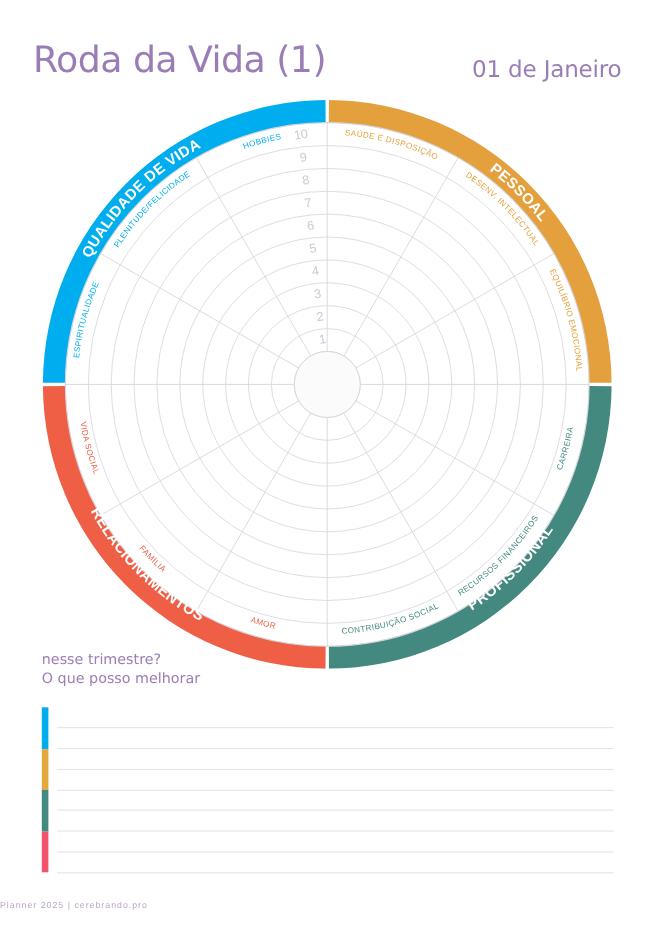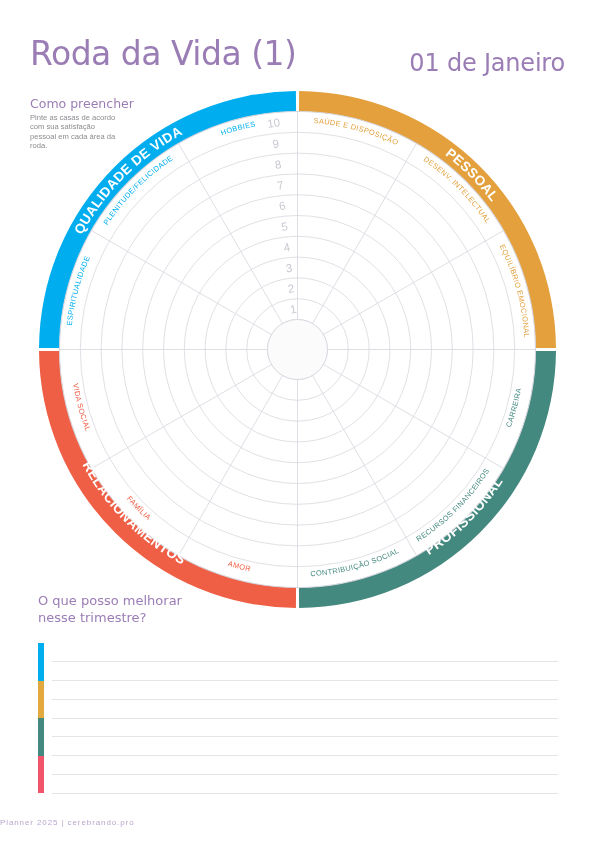--- a/index.html
+++ b/index.html
@@ -16,21 +16,21 @@
   #page-title{
     position:absolute;left:30px;top:36px;
     font-family:"DejaVu Sans", sans-serif;
     font-size:33px;line-height:36px;
     color:#9B7DB5;letter-spacing:-0.5px;
     font-weight:400;
   }
   #header-date{
     position:absolute;right:30px;top:52px;
     font-family:"DejaVu Sans", sans-serif;
-    font-size:24px;line-height:22px;
+    font-size:21px;line-height:22px;
     color:#9B7DB5;font-weight:400;
     letter-spacing:-0.2px;
   }
 
   
   #instructions{position:absolute;left:30px;top:96px;width:150px;z-index:5;}
   #instructions .ins-title{
     font-family:"DejaVu Sans", sans-serif;
     font-size:12.5px;line-height:15px;color:#9B7DB5;
     margin-bottom:2px;
@@ -70,24 +70,20 @@
   }
 </style>
 </head>
 <body>
 
 <div class="page">
 
   <div id="page-title">Roda da Vida (1)</div>
   <div id="header-date">01 de Janeiro</div>
 
-  <div id="instructions">
-    <div class="ins-title">Como preencher</div>
-    <div class="ins-body">Pinte as casas de acordo com sua satisfação pessoal em cada área da roda.</div>
-  </div>
 
   <div id="wheel-wrap">
     <svg id="wheel-svg" viewBox="0 0 521 517">
       <defs>
         
       </defs>
       <g id="wheel-root">
           <circle cx="260.5" cy="258.5" r="238" fill="#ffffff"></circle>
           <path d="M262.0790768199904 0.004823030686736729 A258.5 258.5 0 0 1 518.9951769693132 256.92092318000965 L498.4955594533716 257.0461497750186 A238 238 0 0 0 261.95385022498147 20.504440546628416 Z" fill="#E3A03C"></path>
           <path d="M518.9951769693132 260.07907681999035 A258.5 258.5 0 0 1 262.0790768199904 516.9951769693132 L261.95385022498147 496.4955594533716 A238 238 0 0 0 498.4955594533716 259.9538502249814 Z" fill="#44897F"></path>
@@ -159,22 +155,22 @@
           <text font-family="&quot;Liberation Sans&quot;, sans-serif" font-size="7.4" letter-spacing="0.35" fill="#00AEEF"><textPath href="#secp11" startOffset="50%" text-anchor="middle" xlink:href="#secp11">HOBBIES</textPath></text>
           <text font-family="&quot;Liberation Sans&quot;, sans-serif" font-size="13.5" font-weight="bold" letter-spacing="0.4" fill="#ffffff"><textPath href="#qp0" startOffset="50%" text-anchor="middle" xlink:href="#qp0">PESSOAL</textPath></text>
           <text font-family="&quot;Liberation Sans&quot;, sans-serif" font-size="13.5" font-weight="bold" letter-spacing="0.4" fill="#ffffff"><textPath href="#qp1" startOffset="50%" text-anchor="middle" xlink:href="#qp1">PROFISSIONAL</textPath></text>
           <text font-family="&quot;Liberation Sans&quot;, sans-serif" font-size="13.5" font-weight="bold" letter-spacing="0.4" fill="#ffffff"><textPath href="#qp2" startOffset="50%" text-anchor="middle" xlink:href="#qp2">RELACIONAMENTOS</textPath></text>
           <text font-family="&quot;Liberation Sans&quot;, sans-serif" font-size="13.5" font-weight="bold" letter-spacing="0.4" fill="#ffffff"><textPath href="#qp3" startOffset="50%" text-anchor="middle" xlink:href="#qp3">QUALIDADE DE VIDA</textPath></text>
         </g>
     </svg>
   </div>
 
   <div id="notes-title">
+    <div>nesse trimestre?</div>
     <div>O que posso melhorar</div>
-    <div>nesse trimestre?</div>
   </div>
 
   <div id="notes-area">
       <div class="note-band">
         <div class="tab" style="background: rgb(0, 174, 239);"></div>
         <div class="rule r1"></div>
         <div class="rule r2"></div>
       </div>
       <div class="note-band">
         <div class="tab" style="background: rgb(227, 169, 63);"></div>

